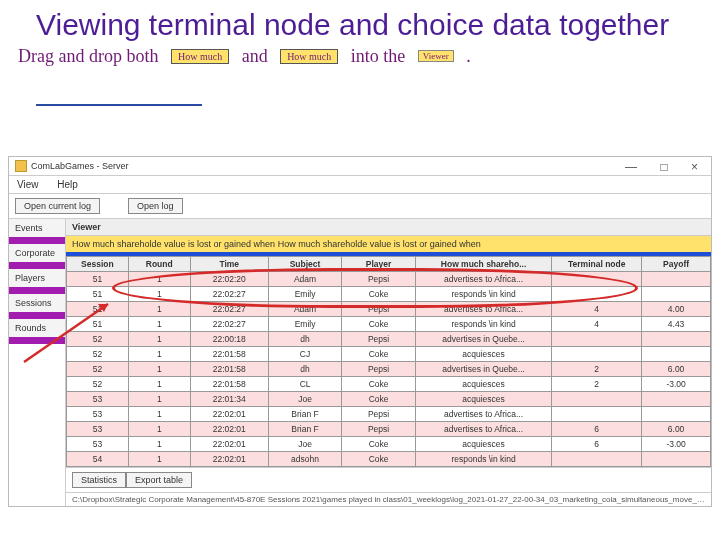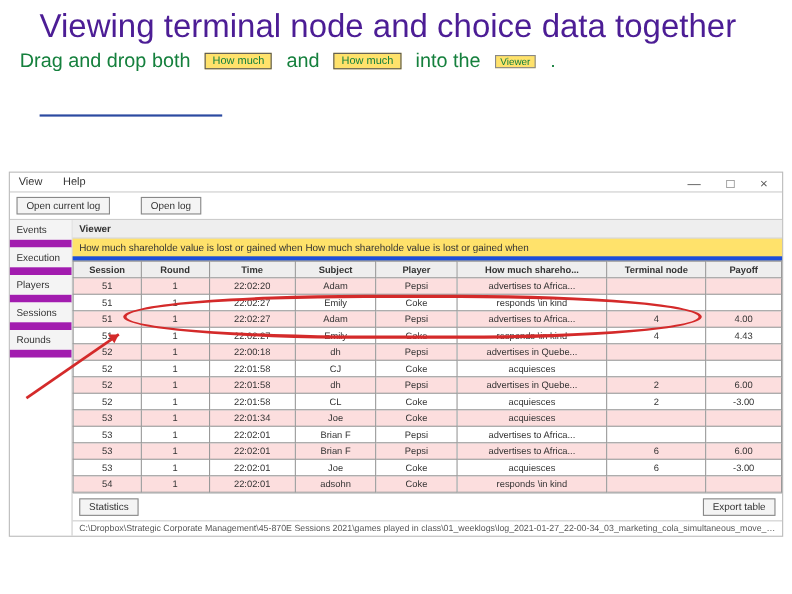--- a/index.html
+++ b/index.html
@@ -1,19 +1,19 @@
 <!DOCTYPE html>
 <html><head>
 <meta charset="utf-8">
 <style>
   html,body{margin:0;padding:0;font-family:Verdana,Arial,sans-serif;background:#fff;width:720px;height:540px;overflow:hidden;font-size:10px;color:#333}
   .slide{position:relative;width:720px;height:540px}
   .title{font-family:"Trebuchet MS",Verdana,sans-serif;font-size:30px;color:#4c1d95;padding:8px 0 0 36px;line-height:1.15}
   .title-underline{position:absolute;left:36px;top:104px;width:166px;height:2px;background:#2b4aa1}
-  .instr{font-family:Liberation Sans, sans-serif;font-size:18px;color:#15803d;padding:2px 0 6px 14px}
+  .instr{font-family:Liberation Serif, serif;font-size:18px;color:#701a75;padding:2px 0 6px 14px}
   .instr span{vertical-align:middle;margin:0 4px}
   .chip{display:inline-block;font-size:10px;padding:1px 6px;border:1px solid #555;vertical-align:middle;margin:0 2px}
   .chip.y{background:#ffe26b}
   .chip.v{background:#ffe26b;border:1px solid #888;font-size:9px;padding:0 4px}
   .app{position:absolute;left:8px;right:8px;top:156px;border:1px solid #bbb;background:#fff}
   .titlebar{font-size:9px;padding:3px 6px;border-bottom:1px solid #ccc;display:flex;align-items:center;gap:4px}
   .tb-icon{display:inline-block;width:10px;height:10px;background:#f3c14b;border:1px solid #bb9a2c}
   .wctrl{position:absolute;right:12px;top:160px;font-size:12px;color:#555;letter-spacing:10px}
   .menubar{font-size:10px;padding:3px 8px;border-bottom:1px solid #ccc}
   .menubar span{margin-right:16px}
@@ -26,21 +26,21 @@
   .sidebar{width:56px;border-right:1px solid #ccc}
   .sidetab{font-size:9px;padding:4px 6px;border-bottom:7px solid #a21caf;background:#f4f4f4}
   .main{flex:1;min-width:0}
   .viewer-hdr{font-size:9px;font-weight:bold;padding:3px 6px;border-bottom:1px solid #ccc;background:#eee}
   .viewer-bar{background:#ffe26b;font-size:9px;padding:3px 6px;border-bottom:4px solid #1d4ed8;white-space:nowrap;overflow:hidden;text-overflow:ellipsis}
   table{border-collapse:collapse;width:100%;table-layout:fixed}
   th,td{border:1px solid #999;font-size:8.5px;padding:2px 3px;text-align:center;white-space:nowrap;overflow:hidden;text-overflow:ellipsis}
   th{background:#eee;font-weight:bold}
   tr.pink td{background:#fcdede}
   .col-s{width:46px}.col-r{width:46px}.col-t{width:60px}.col-sub{width:56px}.col-pl{width:56px}.col-hm{width:110px}.col-tn{width:70px}.col-pay{width:52px}
-  .footer{display:flex;justify-content:space-between;padding:4px 6px;border-top:1px solid #ccc}
+  .footer{display:flex;padding:4px 6px;border-top:1px solid #ccc}
   .path{font-size:8px;color:#555;padding:2px 6px;border-top:1px solid #ccc;white-space:nowrap;overflow:hidden;text-overflow:ellipsis}
   .circle{position:absolute;border:3px solid #d42a2a;border-radius:50%/60%;pointer-events:none}
   .c1{left:112px;top:268px;width:520px;height:34px}
   .arrow{position:absolute;left:18px;top:298px;width:98px;height:70px;pointer-events:none}
 </style>
 </head>
 <body>
 <div class="slide">
 
 <div class="title">Viewing terminal node and choice data together</div>
@@ -50,32 +50,36 @@
   <span>Drag and drop both</span>
   <span class="chip y">How much</span>
   <span>and</span>
   <span class="chip y">How much</span>
   <span>into the</span>
   <span class="chip v">Viewer</span>
   <span>.</span>
 </div>
 
 <div class="app">
+  <div class="titlebar">
+    <span class="tb-icon"></span>
+    <span>ComLabGames - Server</span>
+  </div>
   <div class="menubar">
     <span>View</span>
     <span>Help</span>
   </div>
   <div class="toolbar">
     <div class="btn">Open current log</div>
     <div class="btn">Open log</div>
   </div>
   <div class="body">
     <div class="sidebar" id="sidebar">
           <div class="sidetab">Events</div>
-          <div class="sidetab">Execution</div>
+          <div class="sidetab">Corporate</div>
           <div class="sidetab">Players</div>
           <div class="sidetab">Sessions</div>
           <div class="sidetab">Rounds</div>
         </div>
     <div class="main">
       <div class="viewer-hdr">Viewer</div>
       <div class="viewer-bar">
         <span>How much shareholde value is lost or gained when</span>
         <span>How much shareholde value is lost or gained when</span>
       </div>

